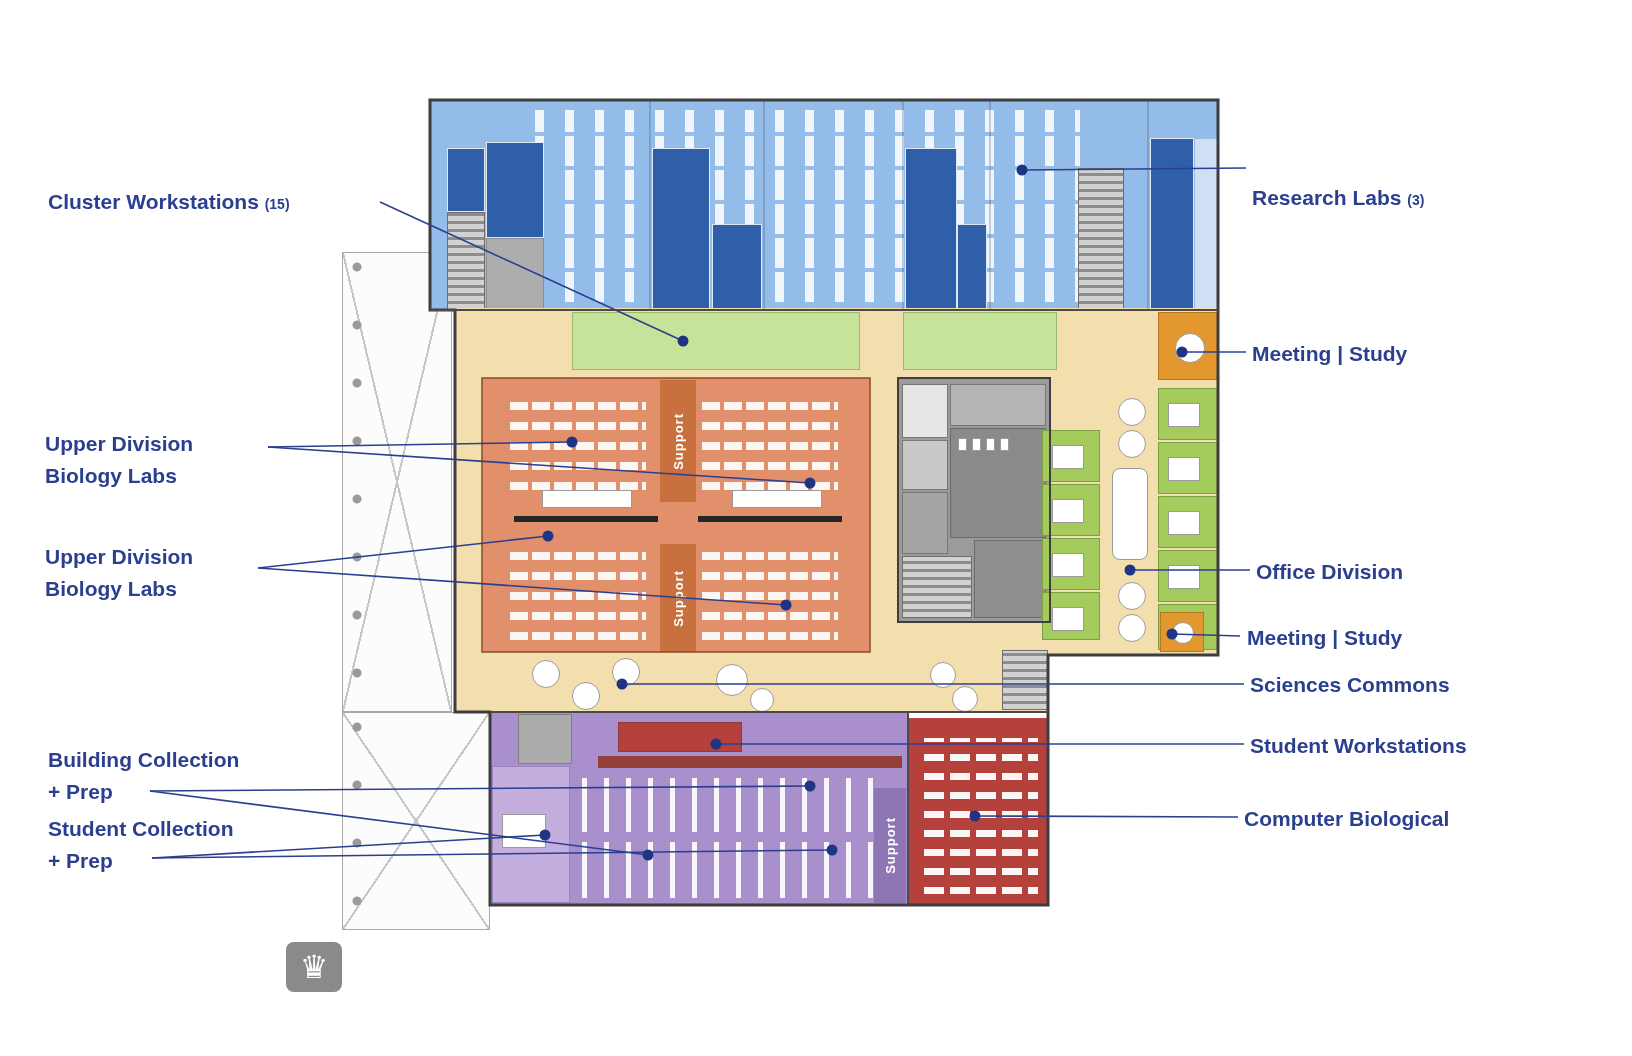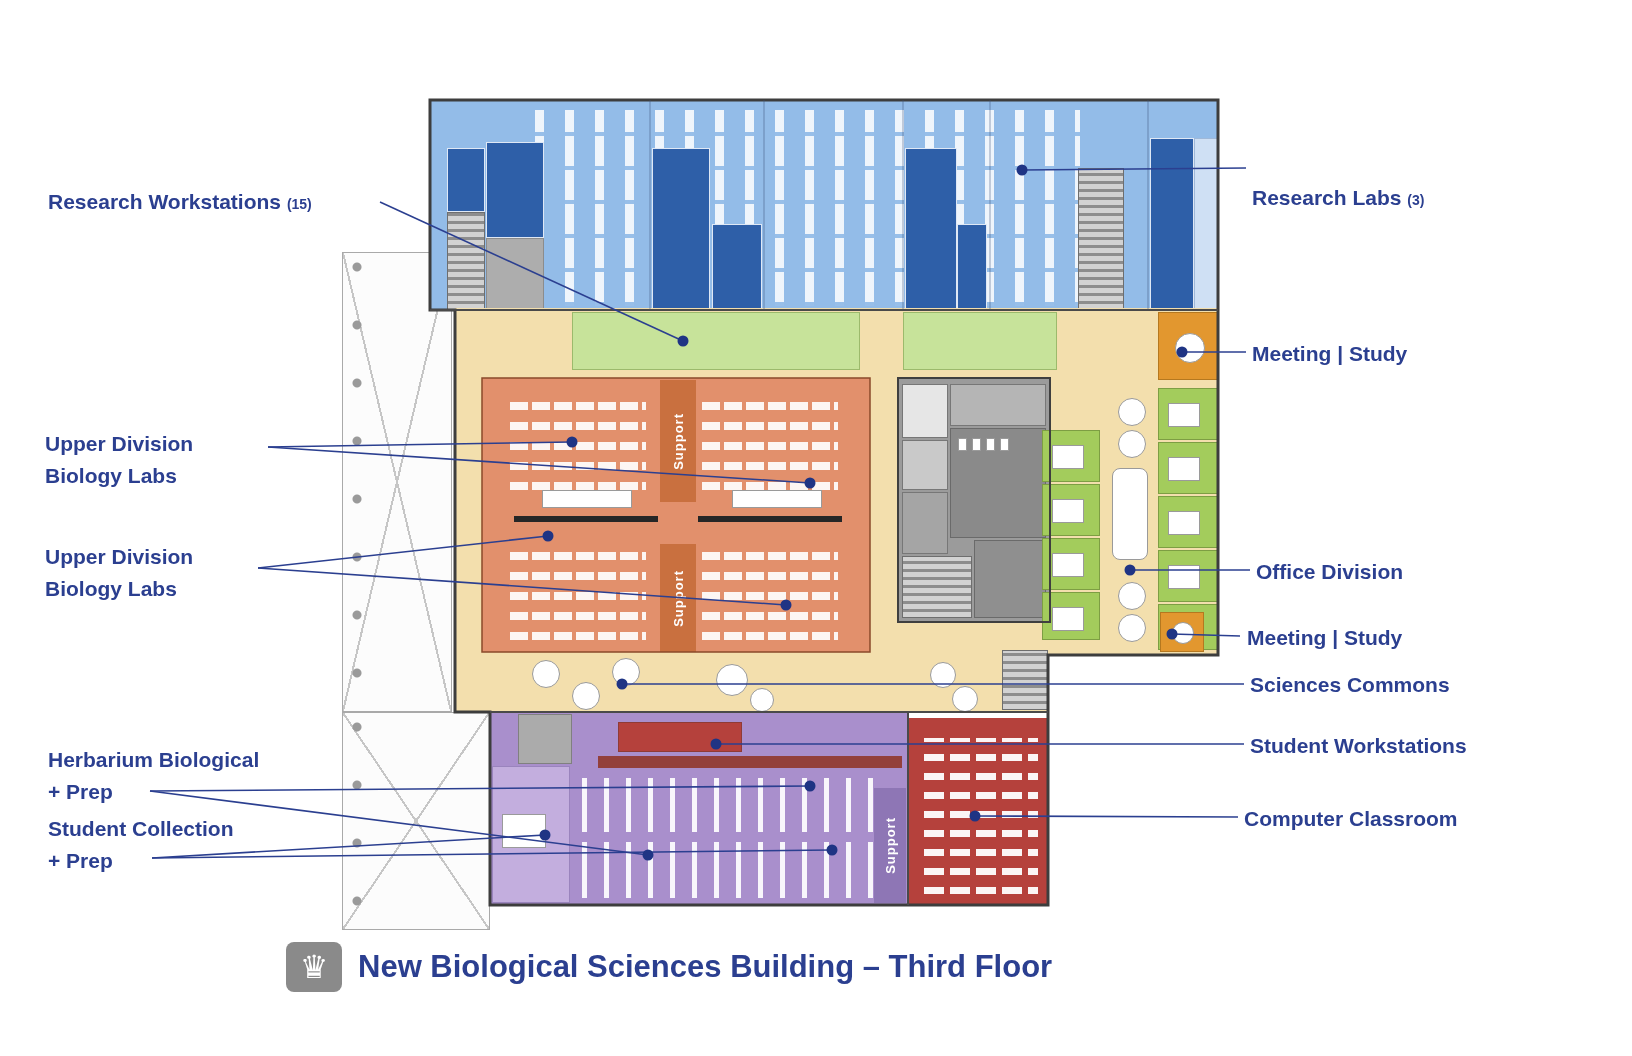--- a/index.html
+++ b/index.html
@@ -204,21 +204,21 @@
       <circle cx="832" cy="850" r="5.5"></circle>
         <circle cx="1130" cy="570" r="5.5"></circle>
       <circle cx="1172" cy="634" r="5.5"></circle>
         <circle cx="622" cy="684" r="5.5"></circle>
       <circle cx="716" cy="744" r="5.5"></circle>
         <circle cx="975" cy="816" r="5.5"></circle>
     </g>
   </svg>
 
   <div class="callout" style="left:48px;top:186px;">
-    <span>Research Workstations</span>
+    <span>Cluster Workstations</span>
     <span class="count">(15)</span>
   </div>
   <div class="callout" style="left:1252px;top:154px;margin-top:28px;">
     <span>Research Labs</span>
     <span class="count">(3)</span>
   </div>
   <div class="callout" style="left:1252px;top:338px;">
     <span>Meeting | Study</span>
   </div>
   <div class="callout" style="left:45px;top:428px;">
@@ -235,31 +235,30 @@
   <div class="callout" style="left:1247px;top:622px;">
     <span>Meeting | Study</span>
   </div>
   <div class="callout" style="left:1250px;top:669px;">
     <span>Sciences Commons</span>
   </div>
   <div class="callout" style="left:1250px;top:730px;">
     <span>Student Workstations</span>
   </div>
   <div class="callout" style="left:1244px;top:803px;">
-    <span>Computer Classroom</span>
+    <span>Computer Biological</span>
   </div>
   <div class="callout" style="left:48px;top:744px;">
-    <div>Herbarium Biological</div>
+    <div>Building Collection</div>
     <div>+ Prep</div>
   </div>
   <div class="callout" style="left:48px;top:813px;">
     <div>Student Collection</div>
     <div>+ Prep</div>
   </div>
 
   <div class="title-row">
     <div class="logo">
       <span>♛</span>
     </div>
-    <h1 class="title">New Biological Sciences Building – Third Floor</h1>
   </div>
 
 </div>
 
 </body></html>

